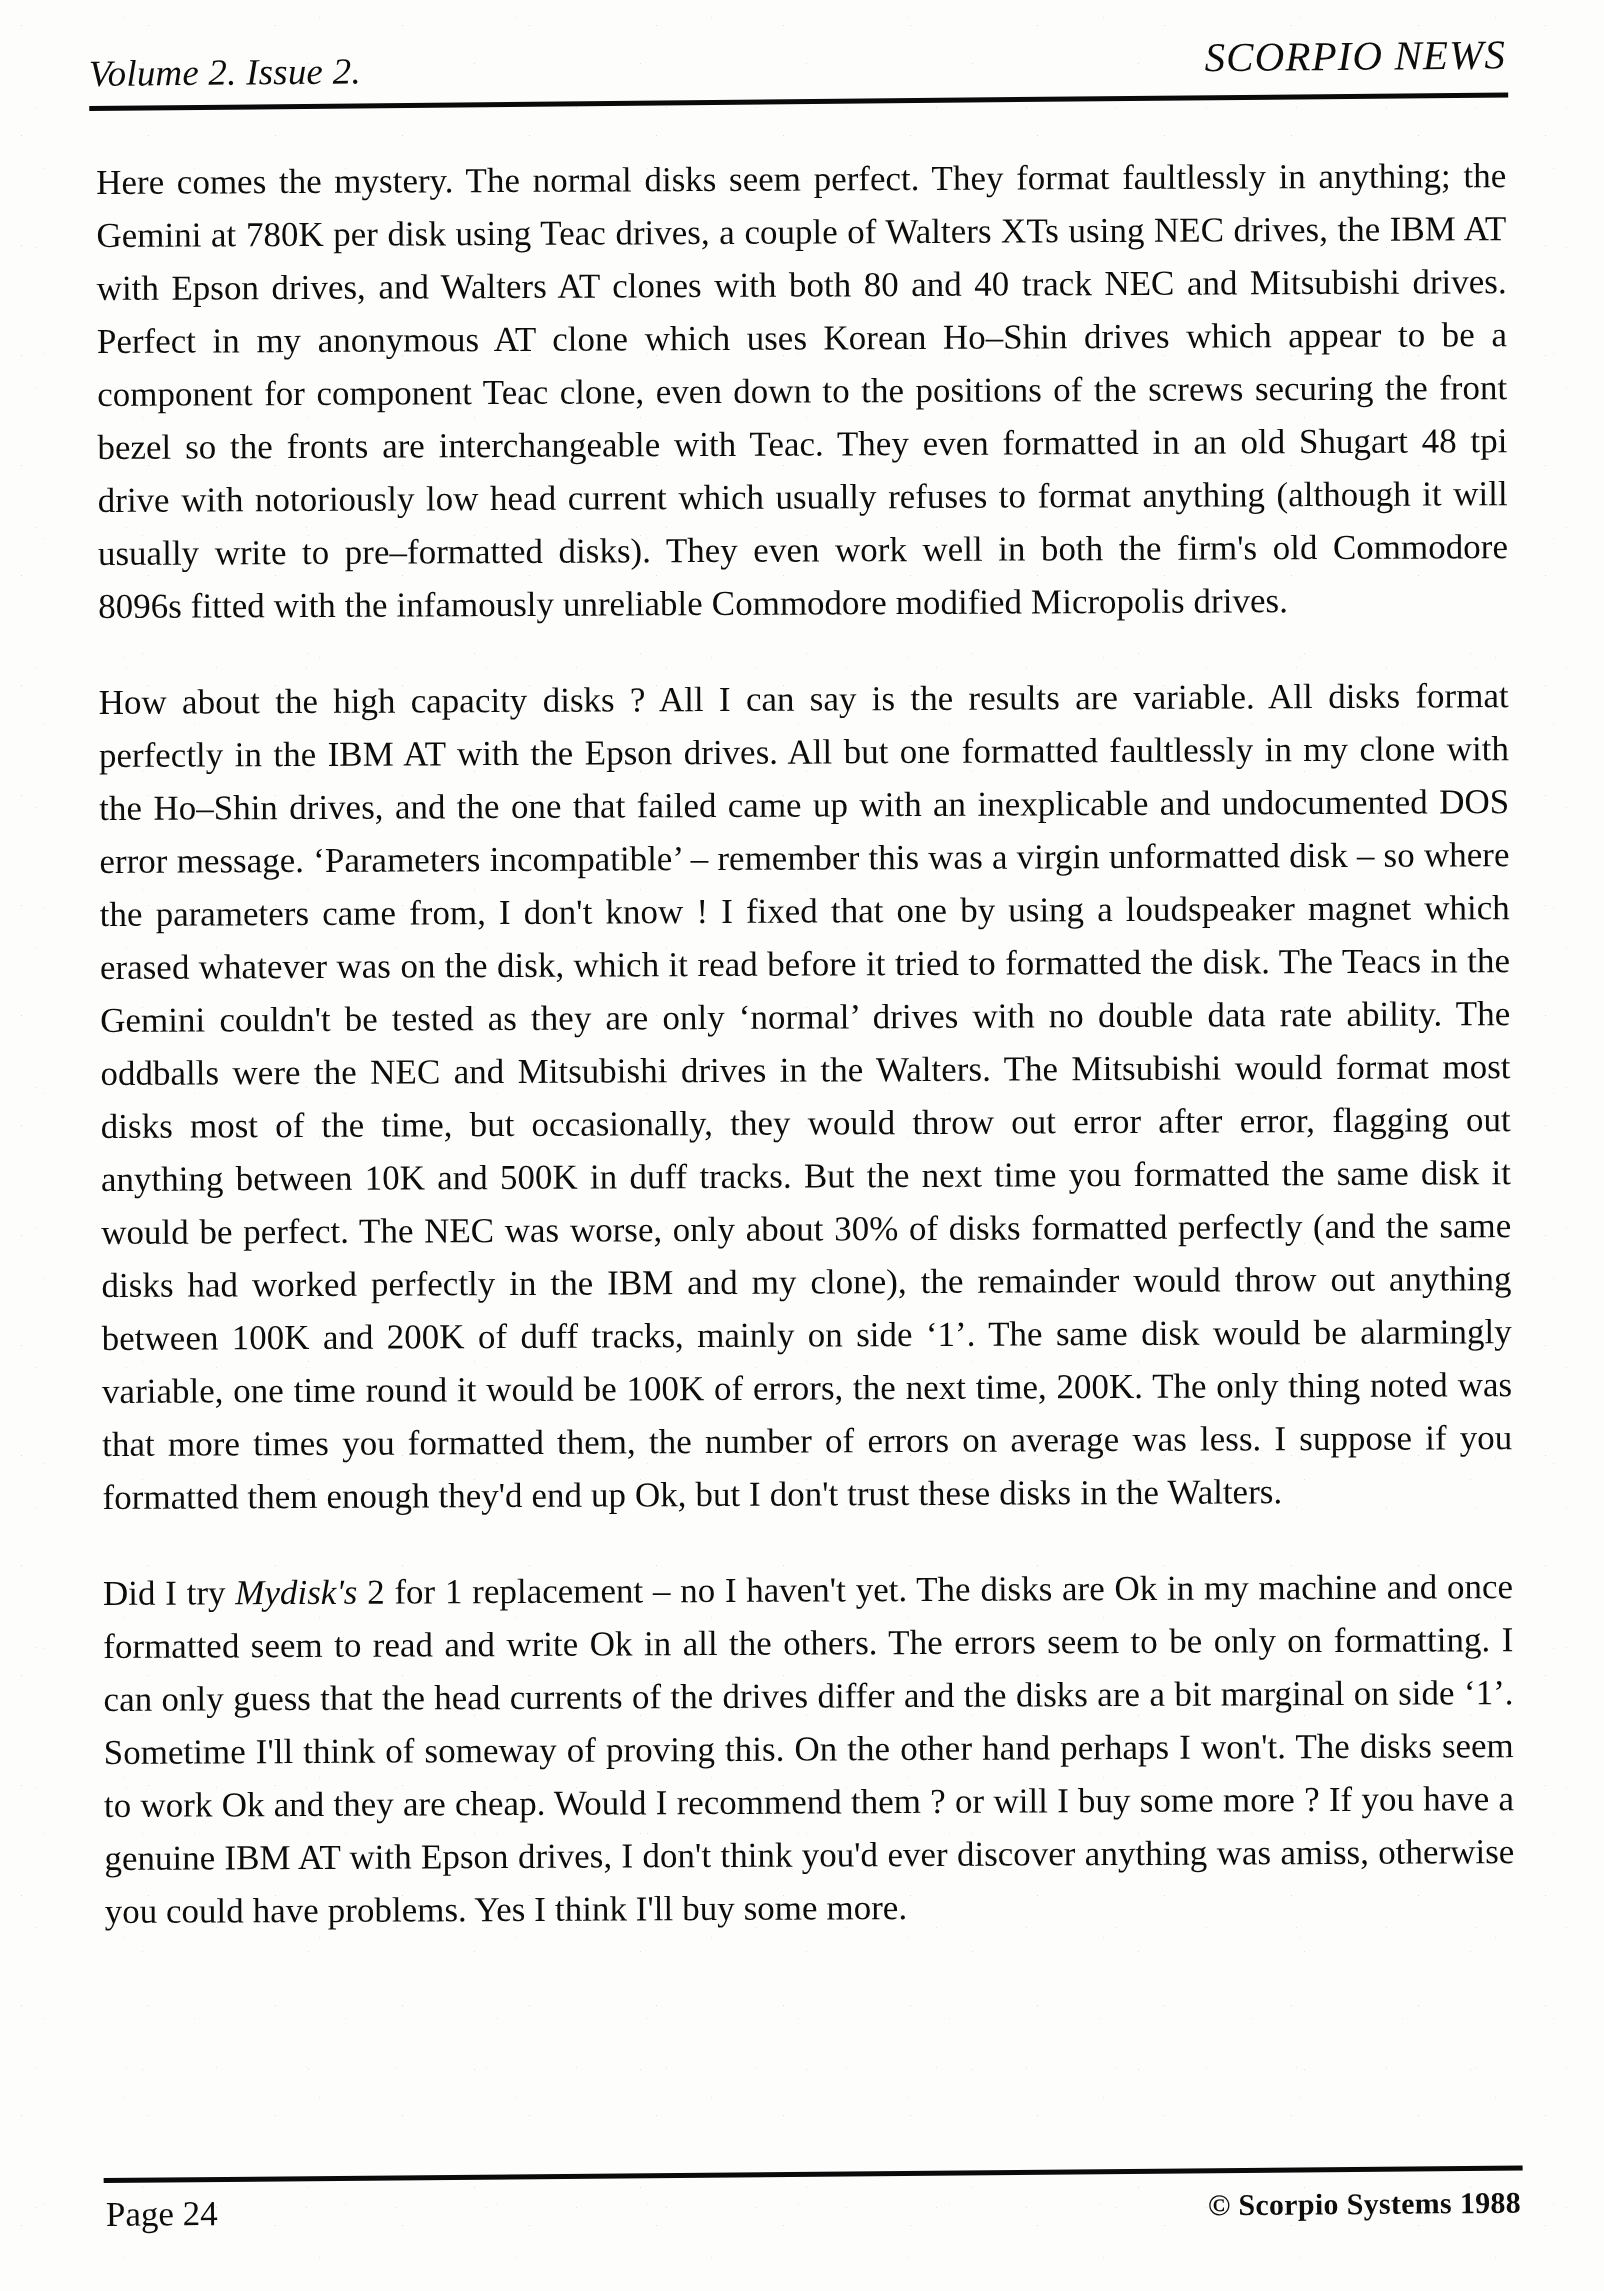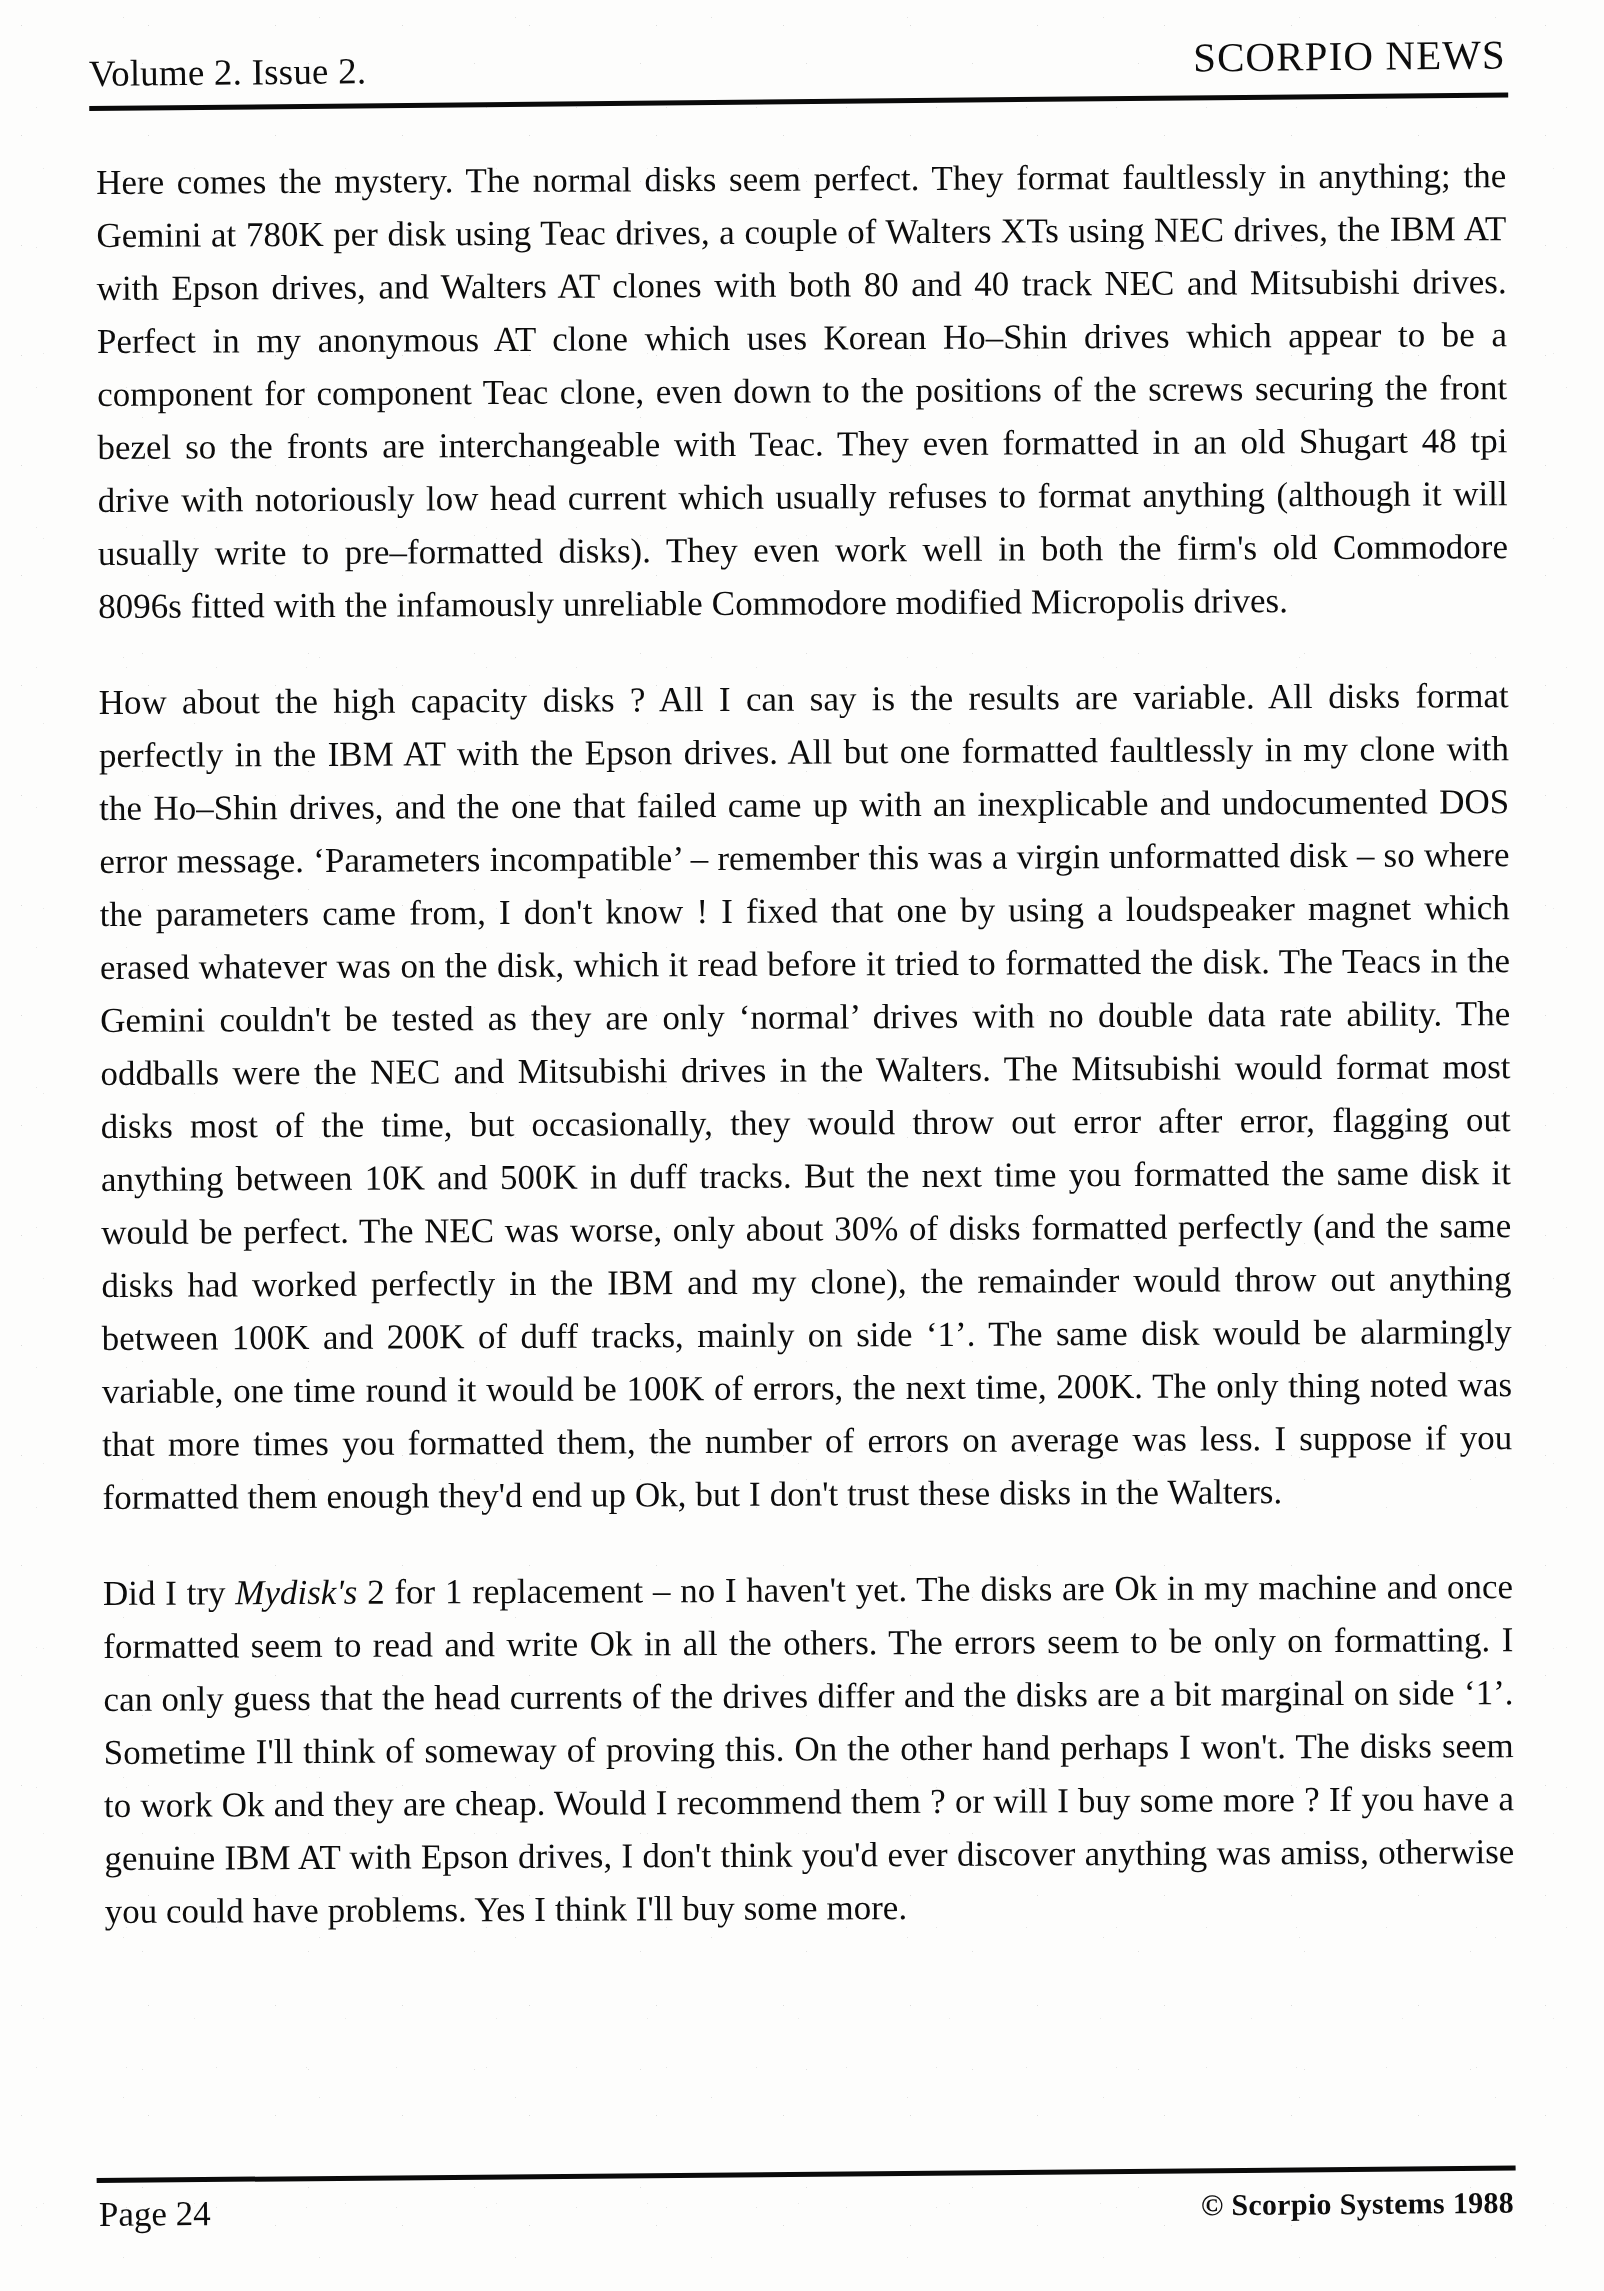--- a/index.html
+++ b/index.html
@@ -28,20 +28,21 @@
     background-size: 127px 110px, 196px 160px, 90px 140px, 166px 118px, 151px 185px;
   }
 
   
   .masthead {
     position: absolute;
     left: 89px;
     top: 48px;
     width: 1419px;
     height: 70px;
+    font-style: italic;
   }
   .masthead-inner {
     position: relative;
     width: 100%;
     height: 100%;
     transform: rotate(-0.55deg);
     transform-origin: left center;
   }
   .vol-issue {
     position: absolute;
@@ -84,21 +85,21 @@
     text-align: justify;
     text-justify: inter-word;
     word-spacing: 0.2px;
   }
   .para:last-child { margin-bottom: 0; }
   em { }
 
   
   .footer {
     position: absolute;
-    left: 97px;
+    left: 104px;
     top: 2178px;
     width: 1419px;
     height: 83px;
   }
   .footer-inner {
     position: relative;
     width: 100%;
     height: 100%;
     transform: rotate(-0.5deg);
     transform-origin: left center;

